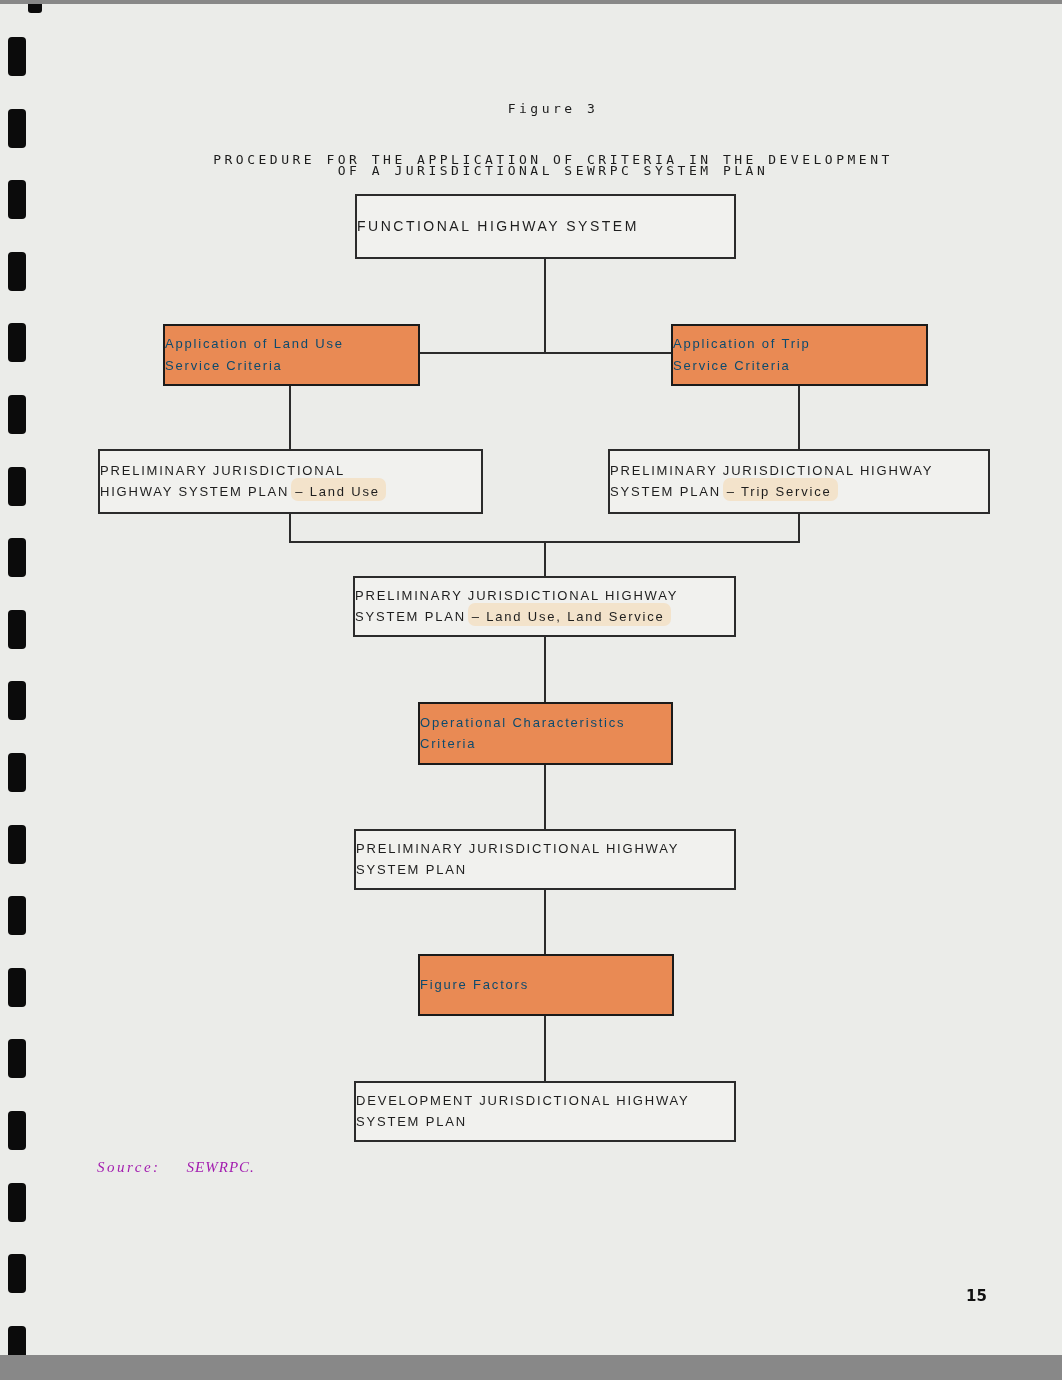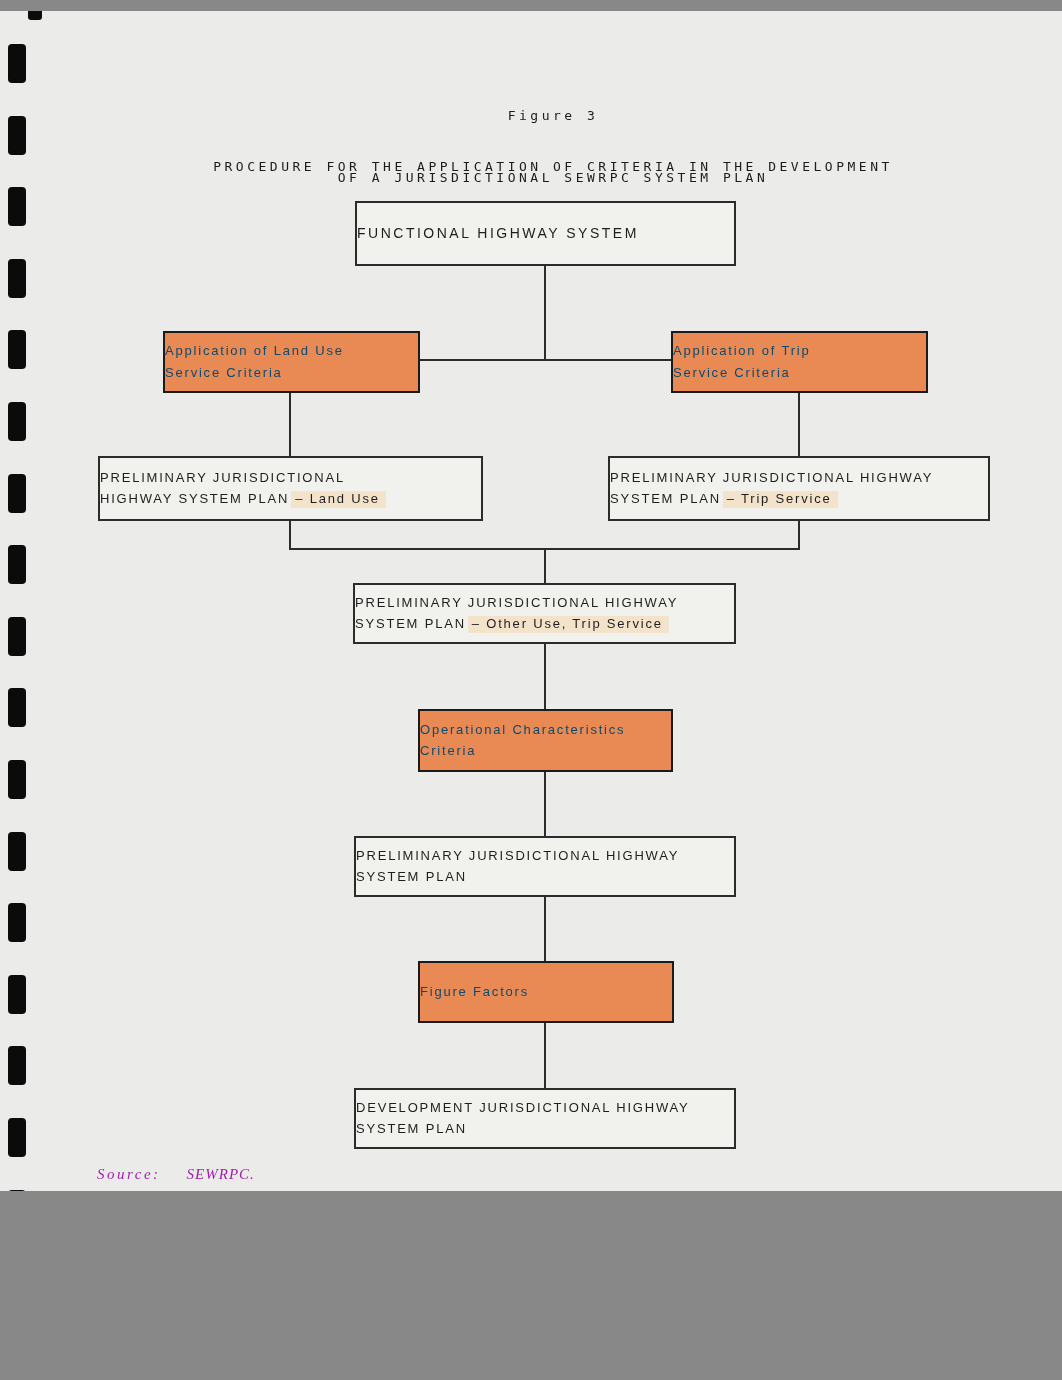--- a/index.html
+++ b/index.html
@@ -1,19 +1,19 @@
 <!DOCTYPE html>
 <html style="--orange: #E98A54; --highlight: #F3E3CB; --page_bg: #EBECE9; --box_bg: #F1F1EE; --line: #2B2B2B; --hole: #0B0B0B;"><head>
 <meta charset="utf-8">
 <style>
   html,body{margin:0;padding:0;background:#888;}
   .page{
     position:relative;
-    width:1062px;height:1180px;
-    margin:11px auto;
+    width:1062px;height:1351px;
+    margin:4px auto;
     background:var(--page_bg,#EBECE9);
     overflow:hidden;
     font-family:"Liberation Sans",sans-serif;
   }
   
   .hole{
     position:absolute;left:8px;width:18px;height:39px;
     background:var(--hole,#0B0B0B);border-radius:4px;
   }
   .hole-partial{
@@ -38,21 +38,21 @@
     background:var(--orange,#E98A54);
     border-color:#1b1b1b;color:#25180e;
   }
   .bl{
     font-size:13px;letter-spacing:1.8px;color:#1e1e1e;
     white-space:nowrap;line-height:1.1;
   }
   .box.orange .bl{color:#0c4a6e;}
   .hl{
     background:var(--highlight,#F3E3CB);
-    padding:0 6px 2px 4px;margin-left:2px;
+    padding:6px 6px 2px 4px;margin-left:2px;border-radius:7px;
   }
   
   .cline{position:absolute;background:var(--line,#2B2B2B);z-index:1;}
   
   .source{
     position:absolute;left:97px;top:1155px;
     font-family:"Liberation Serif",serif;font-style:italic;
     font-size:15px;color:#a21caf;white-space:nowrap;
   }
   .source .lbl{letter-spacing:2.5px;margin-right:26px;}
@@ -127,21 +127,21 @@
     <div class="bl"><span>HIGHWAY SYSTEM PLAN</span><span class="hl">– Land Use</span></div>
   </div>
 
   <div class="box" style="left:608px;top:445px;width:382px;height:65px">
     <div class="bl">PRELIMINARY JURISDICTIONAL HIGHWAY</div>
     <div class="bl"><span>SYSTEM PLAN</span><span class="hl">– Trip Service</span></div>
   </div>
 
   <div class="box" style="left:353px;top:572px;width:383px;height:61px">
     <div class="bl">PRELIMINARY JURISDICTIONAL HIGHWAY</div>
-    <div class="bl"><span>SYSTEM PLAN</span><span class="hl">– Other Use, Trip Service</span></div>
+    <div class="bl"><span>SYSTEM PLAN</span><span class="hl">– Land Use, Land Service</span></div>
   </div>
 
   <div class="box orange" style="left:418px;top:698px;width:255px;height:63px">
     <div class="bl">Operational Characteristics</div>
     <div class="bl">Criteria</div>
   </div>
 
   <div class="box" style="left:354px;top:825px;width:382px;height:61px">
     <div class="bl">PRELIMINARY JURISDICTIONAL HIGHWAY</div>
     <div class="bl">SYSTEM PLAN</div>

